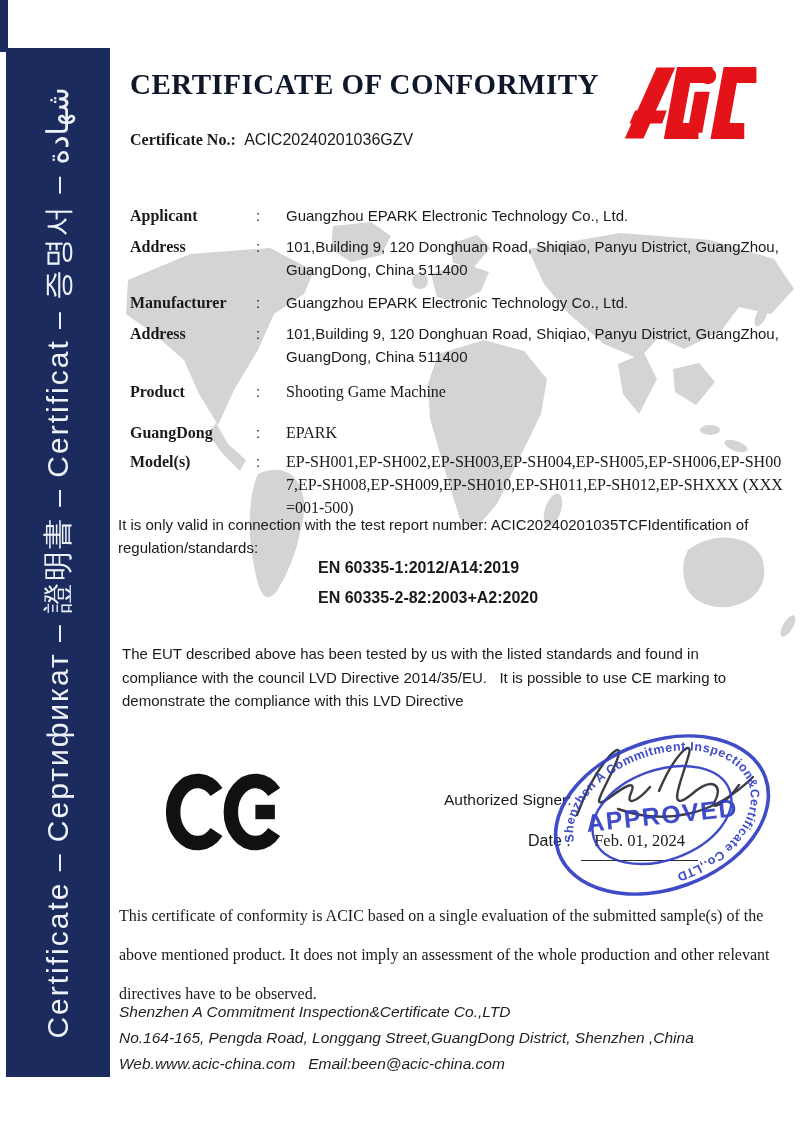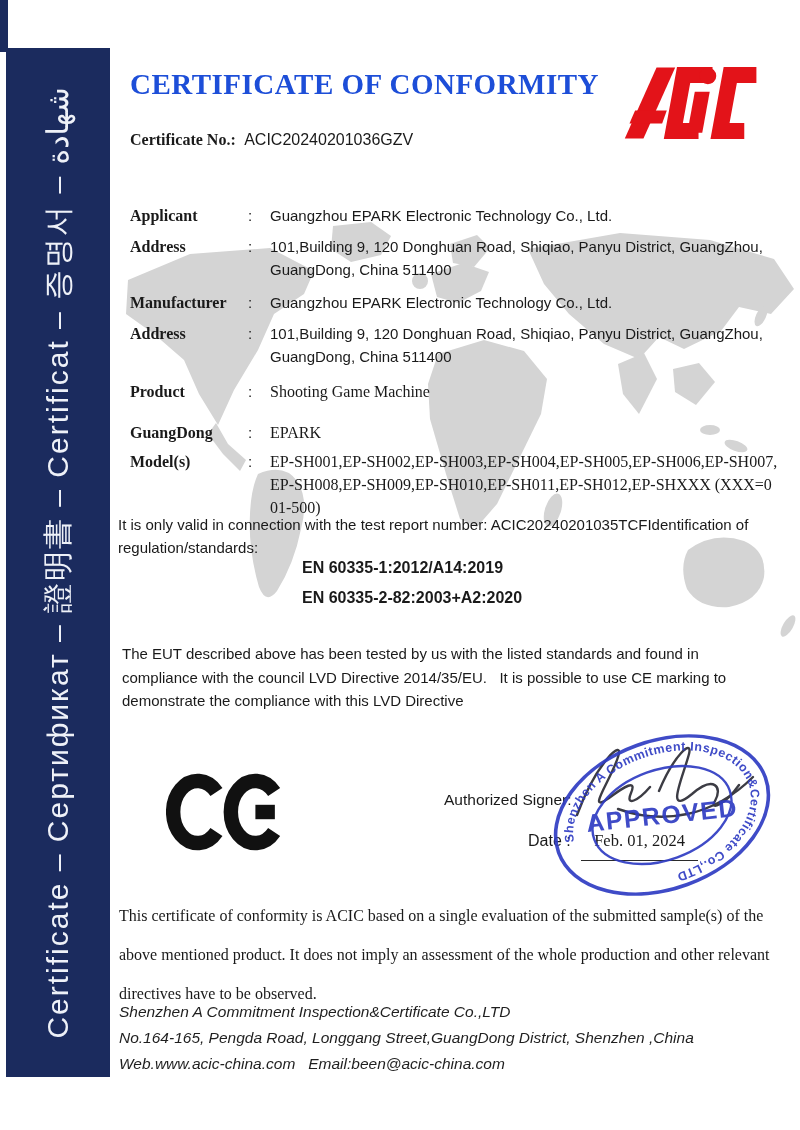--- a/index.html
+++ b/index.html
@@ -21,41 +21,41 @@
     white-space:nowrap; color:#eef1f8;
     font-size:30px; letter-spacing:2px;
     font-family:"Liberation Sans", sans-serif;
   }
   
   .map-wm { position:absolute; left:98px; top:218px; width:702px; height:475px; z-index:0; }
   
   .title {
     position:absolute; left:130px; top:68px; z-index:2;
     font-family:"Liberation Serif", serif; font-weight:bold;
-    font-size:29px; letter-spacing:0.5px; color:#1d4ed8;
+    font-size:29px; letter-spacing:0.5px; color:#0f172a;
   }
   .logo { position:absolute; left:622px; top:62px; width:140px; height:82px; z-index:2; }
   .certno { position:absolute; left:130px; top:131px; z-index:2; font-size:16px; }
   .certno .lbl { font-family:"Liberation Serif", serif; font-weight:bold; }
   .certno .val { font-family:"Liberation Sans", sans-serif; margin-left:4px; }
   
   .fields { position:absolute; left:130px; top:204px; width:656px; z-index:2; }
-  .frow { display:flex; align-items:flex-start; }
+  .frow { display:flex; align-items:flex-start;gap:8px; }
   .frow .flabel {
     width:118px; flex:0 0 118px;
     font-family:"Liberation Serif", serif; font-weight:bold; font-size:16px; line-height:23px;
   }
   .frow .fcolon { width:22px; flex:0 0 22px; font-size:15px; line-height:23px; }
   .frow .fvalue { flex:1; font-size:15px; line-height:23px; }
   .frow.serif-val .fvalue { font-family:"Liberation Serif", serif; font-size:16px; }
   .frow.models .fvalue { max-width:508px; word-break:break-all; }
   .mb8{margin-bottom:8px}.mb10{margin-bottom:10px}.mb12{margin-bottom:12px}.mb18{margin-bottom:18px}.mb6{margin-bottom:6px}
   
   .valid-text { position:absolute; left:118px; top:513px; width:678px; font-size:15px; line-height:23px; z-index:2; }
-  .standards { position:absolute; left:302px; top:559px; z-index:2; }
+  .standards { position:absolute; left:318px; top:559px; z-index:2; }
   .standards .std { font-weight:bold; font-size:16px; margin-bottom:12px; }
   .compliance { position:absolute; left:122px; top:642px; width:614px; font-size:15px; line-height:23.5px; white-space:pre-wrap; z-index:2; }
   
   .ce-mark { position:absolute; left:166px; top:766px; z-index:2; }
   .auth-label { position:absolute; left:444px; top:791px; font-size:15.5px; z-index:2; }
   .signature { position:absolute; left:563px; top:733px; z-index:3; }
   .date-row { position:absolute; left:528px; top:831px; font-size:16px; z-index:2; }
   .date-row .dval {
     font-family:"Liberation Serif", serif; font-size:16.5px;
     border-bottom:1.5px solid #2a2a2a; padding:0 13px 10px 13px; margin-left:6px;

